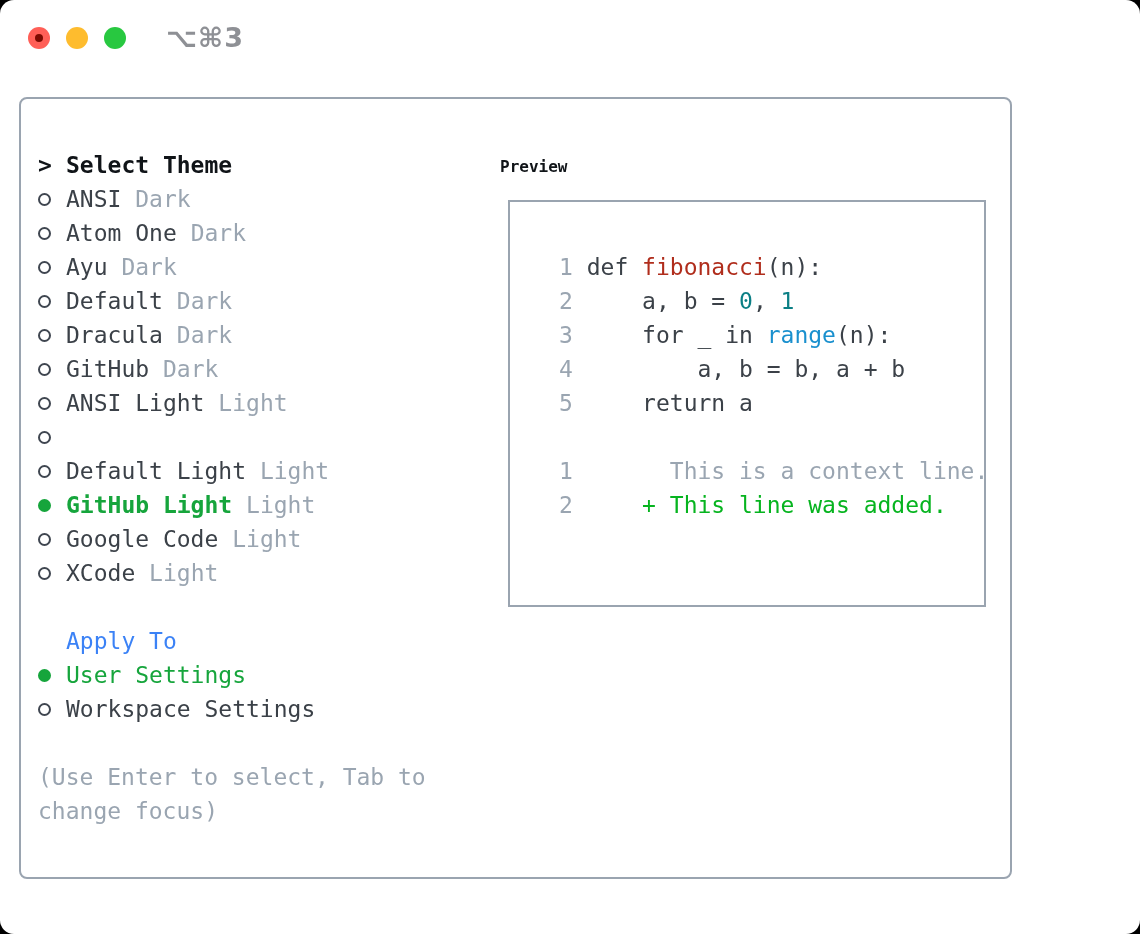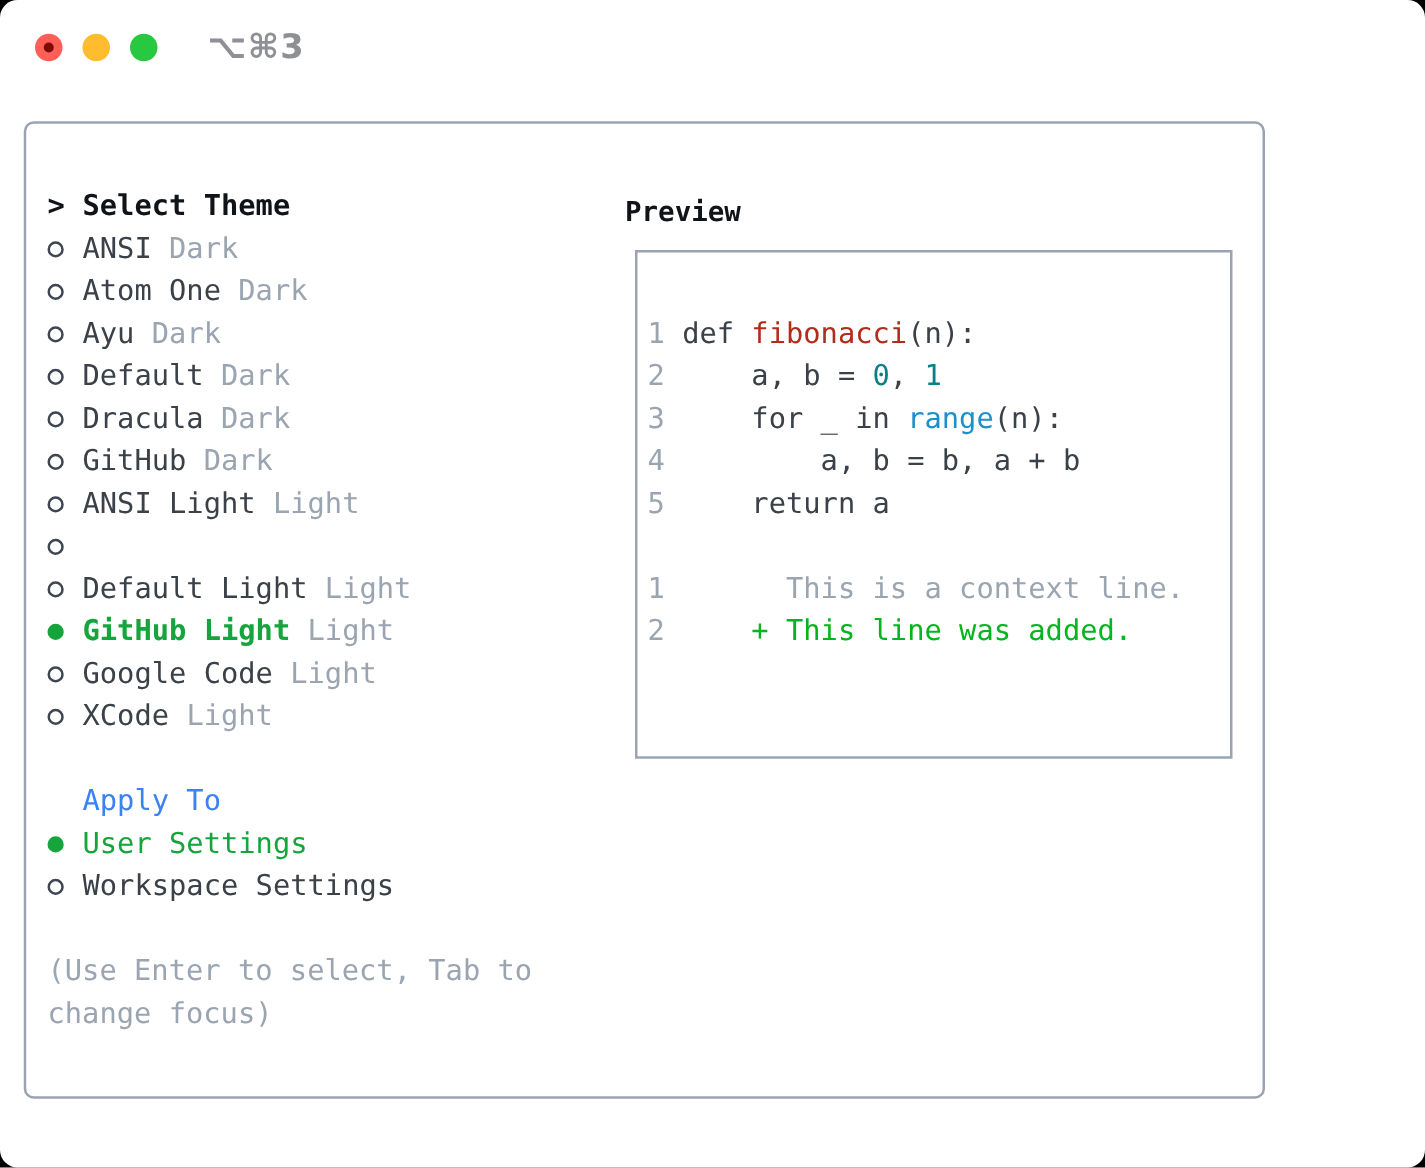--- a/index.html
+++ b/index.html
@@ -47,27 +47,27 @@
   .circle.filled{background:var(--green);border-color:var(--green);}
   .hdr{font-weight:bold;color:var(--heading);}
   .hdr2{color:#3b82f6;}
   .name{color:var(--fg);}
   .name.sel{color:var(--green);font-weight:bold;}
   .variant{color:var(--muted);}
   .lbl-sel{color:var(--green);}
   .lbl-norm{color:var(--fg);}
   .hint-line{color:var(--muted);}
   
-  .preview-hdr{position:absolute;left:500px;top:149px;font-size:22px;align-items:flex-end;}
+  .preview-hdr{position:absolute;left:500px;top:149px;font-size:16px;}
   .preview-box{
     position:absolute;left:508px;top:200px;width:478px;height:407px;
     border:2px solid var(--border);box-sizing:border-box;background:#fff;
   }
   #code-lines{position:absolute;left:8px;top:48px;font-size:23px;}
-  .code-row{height:34px;line-height:34px;white-space:pre;}
+  .code-row{height:34px;line-height:34px;white-space:pre;margin-left:41px;}
   .seg-num{color:var(--muted);}
   .seg-fg{color:var(--fg);}
   .seg-func{color:var(--func);}
   .seg-numlit{color:var(--teal);}
   .seg-builtin{color:var(--blue);}
   .seg-muted{color:var(--muted);}
   .seg-del{color:var(--del);}
   .seg-add{color:var(--add);}
 </style>
 </head>

